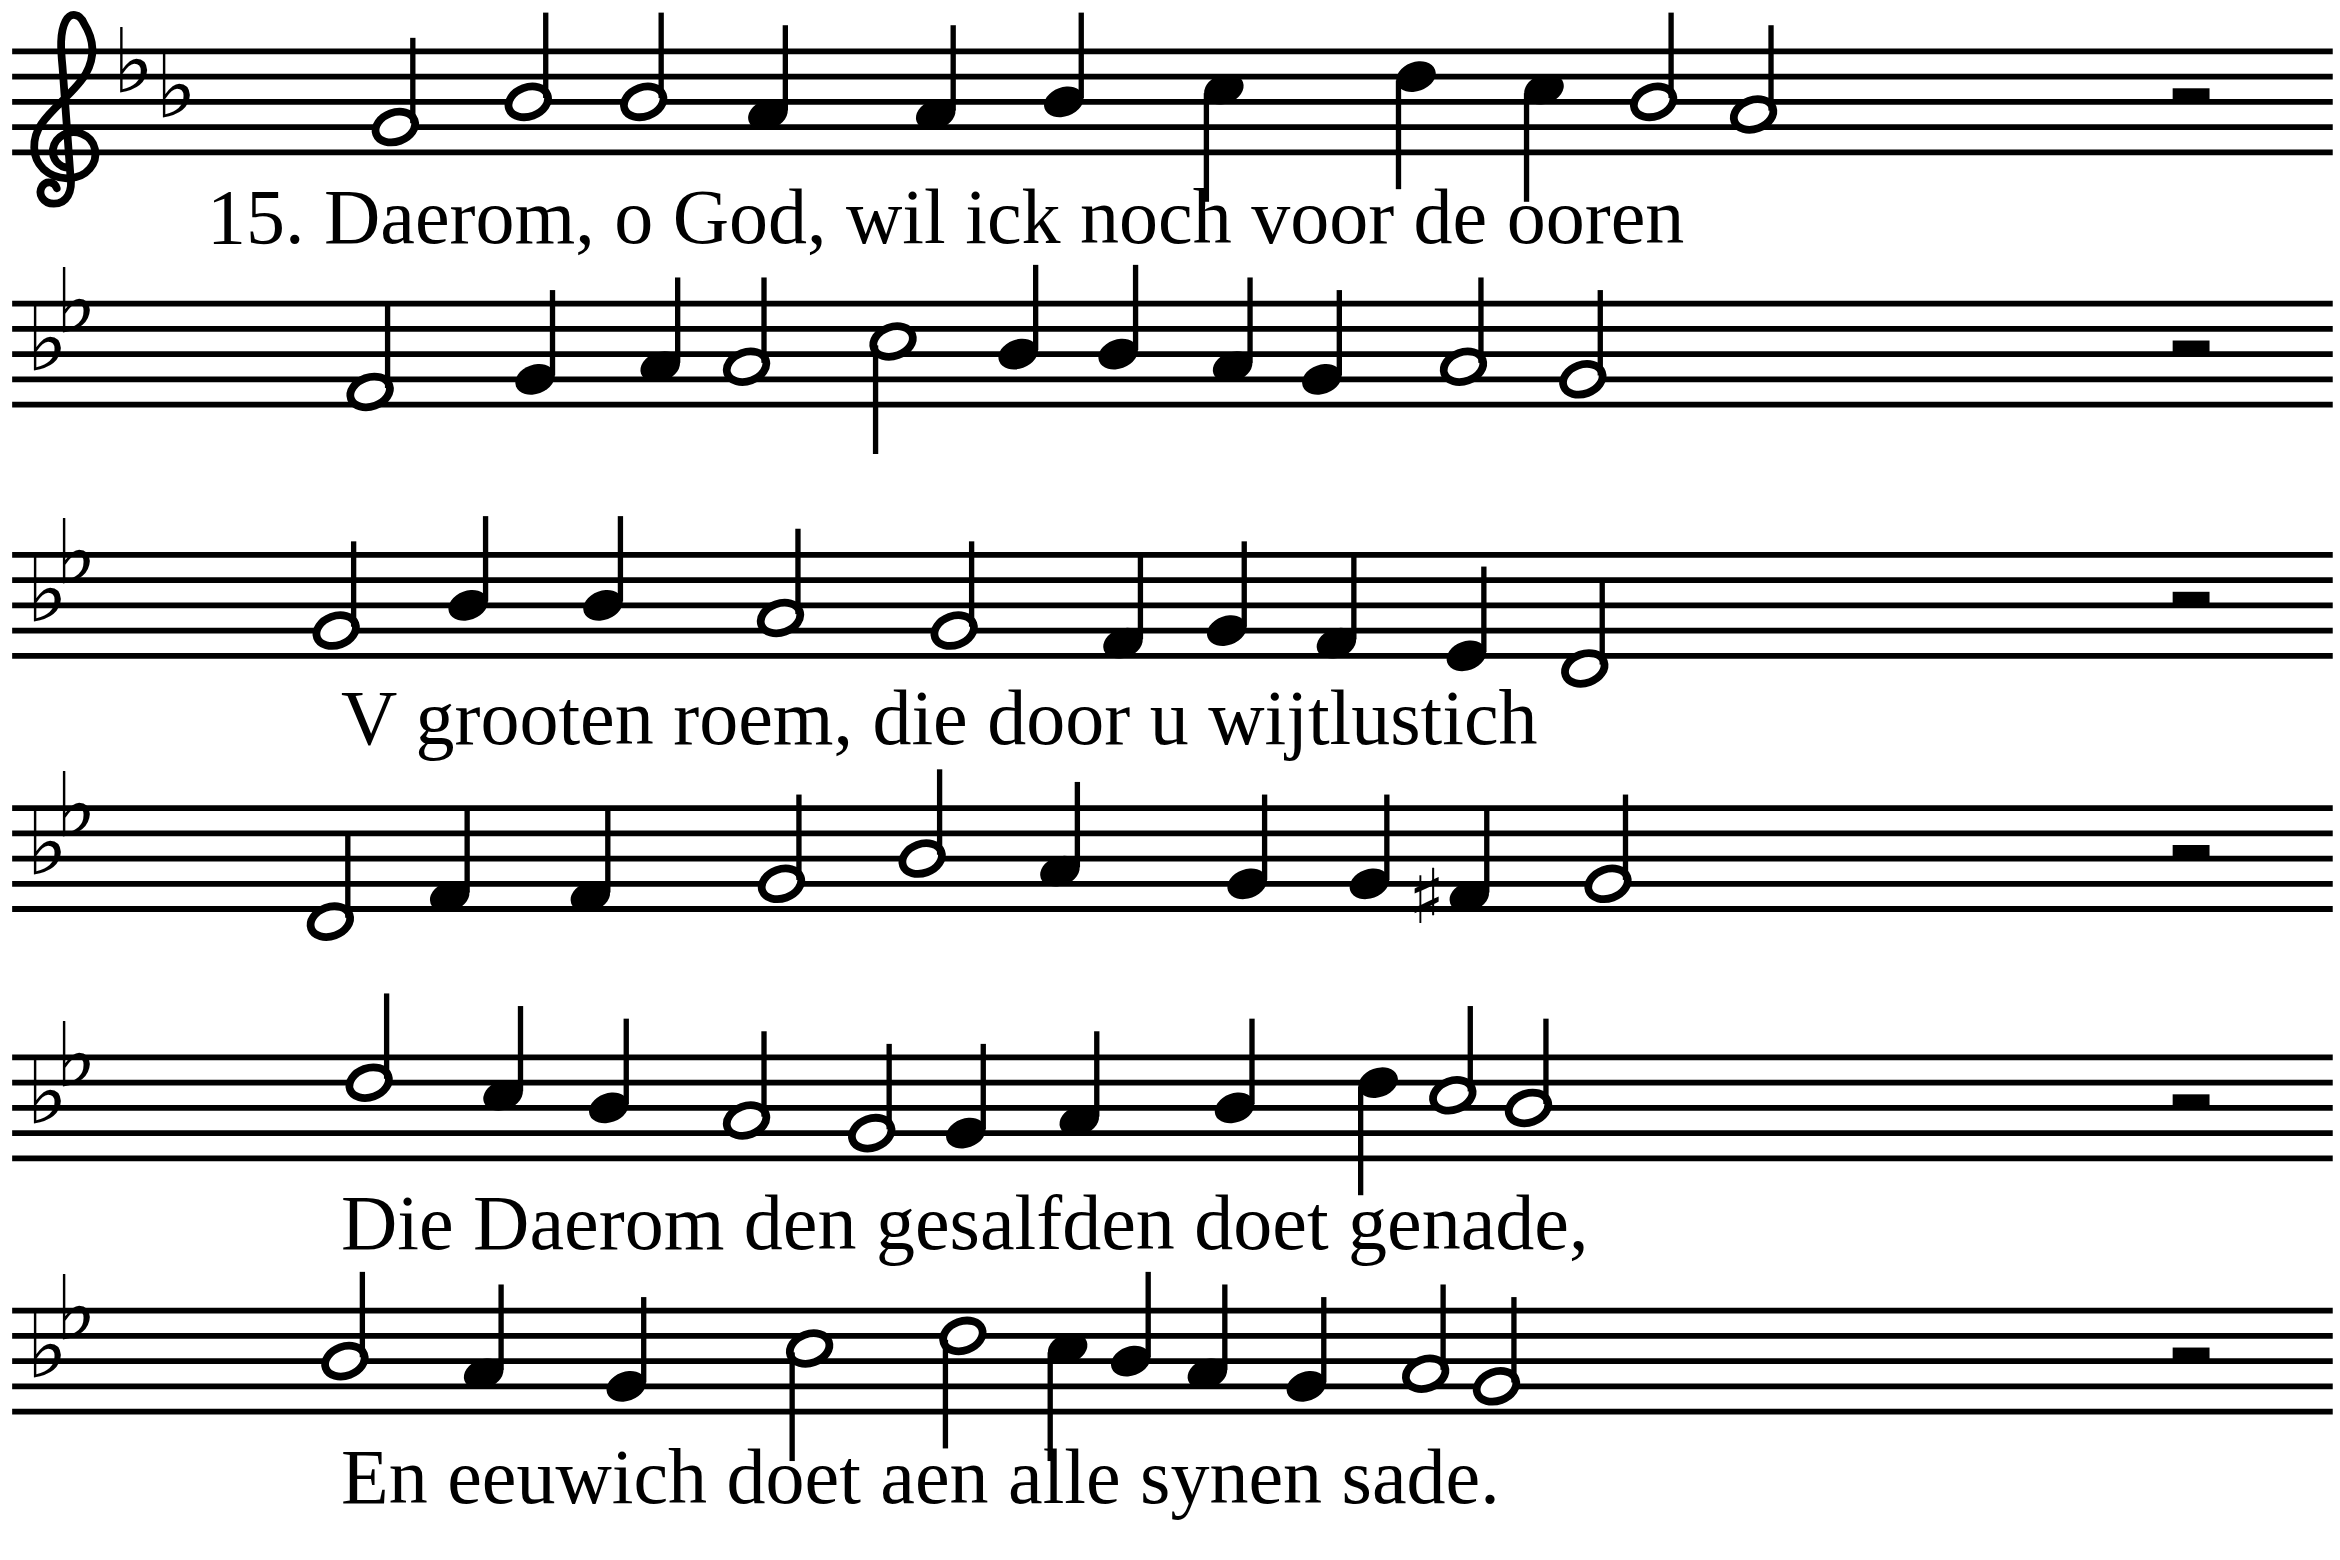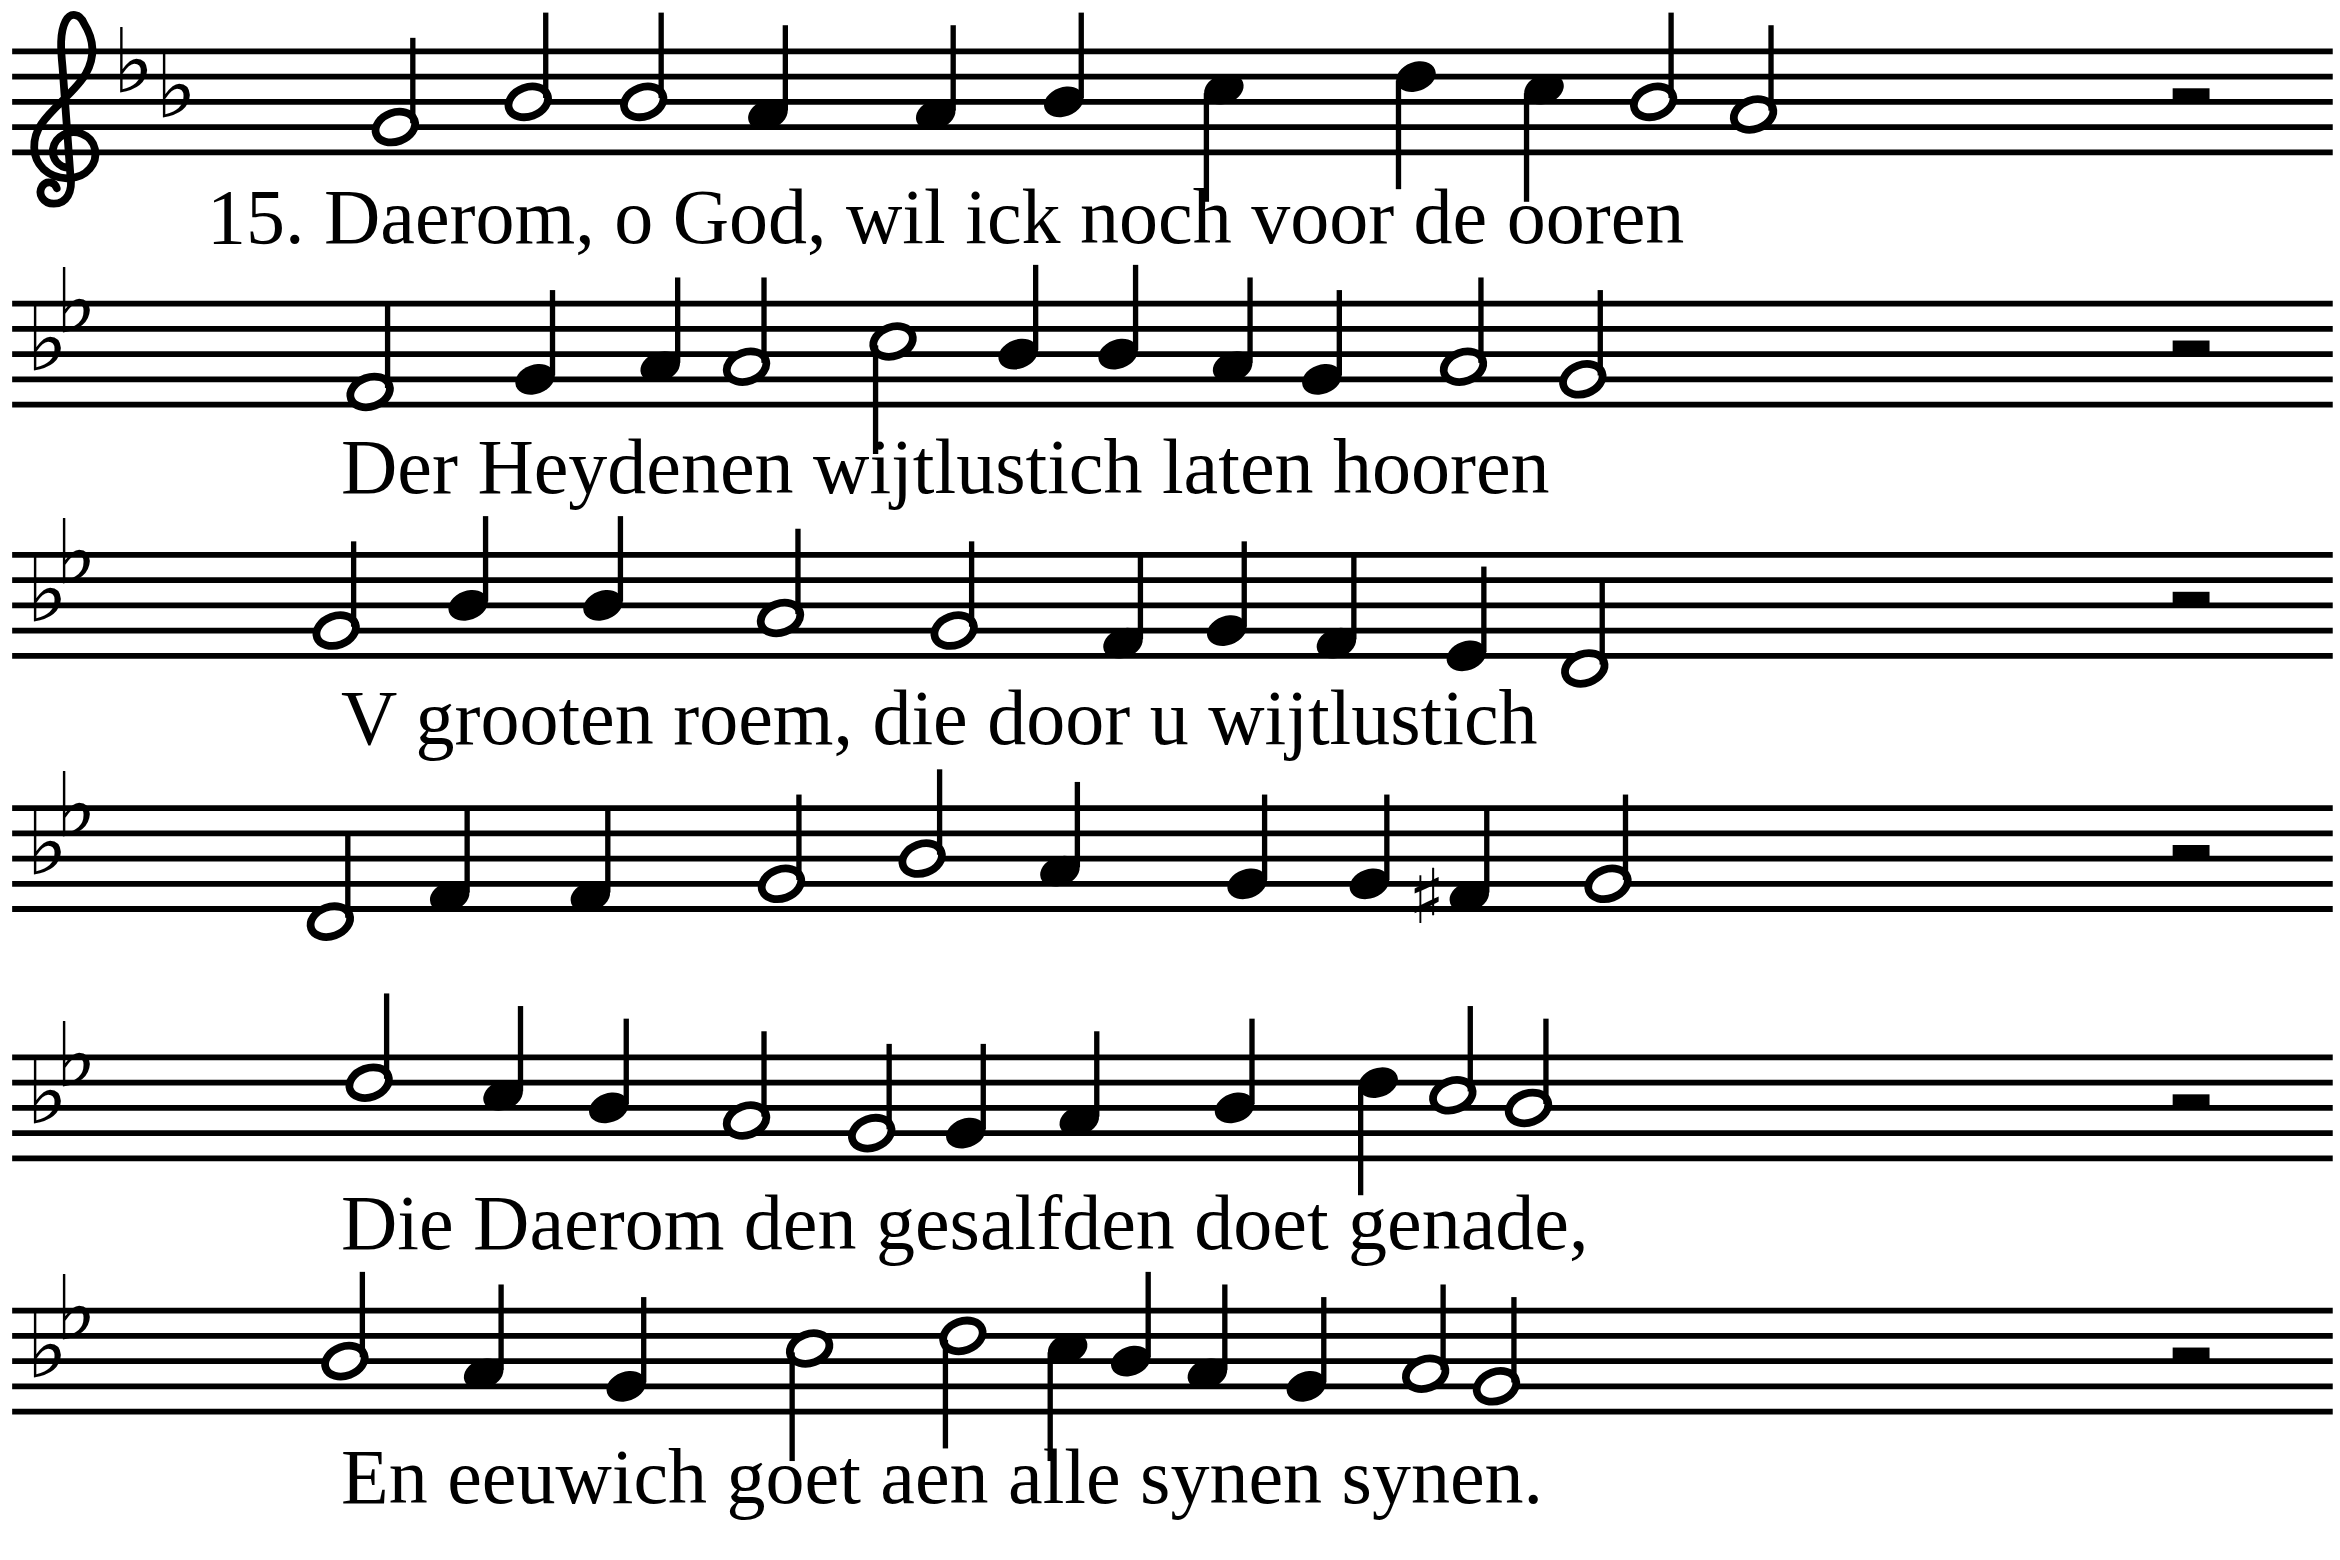--- a/index.html
+++ b/index.html
@@ -350,19 +350,18 @@
         </g>
         <g>
           <ellipse cx="1542" cy="1429" rx="21" ry="15" transform="rotate(-20 1542 1429)" fill="#ffffff" stroke="#000000" stroke-width="8"></ellipse>
           <line x1="1560" y1="1425" x2="1560" y2="1337" stroke="#000000" stroke-width="5.5"></line>
         </g>
         <rect x="2239" y="1389" width="38" height="14" fill="#000000"></rect>
       </g>
     </svg>
 
   <div class="lyric lyric-1">15. Daerom, o God, wil ick noch voor de ooren</div>
-  <div class="lyric lyric-2">Der Heydenen wijtlustich laten hooren</div>
   <div class="lyric lyric-3">V grooten roem, die door u wijtlustich</div>
   <div class="lyric lyric-5">Die Daerom den gesalfden doet genade,</div>
-  <div class="lyric lyric-6">En eeuwich goet aen alle synen synen.</div>
+  <div class="lyric lyric-6">En eeuwich doet aen alle synen sade.</div>
 
 </div>
 
 
 </body></html>

